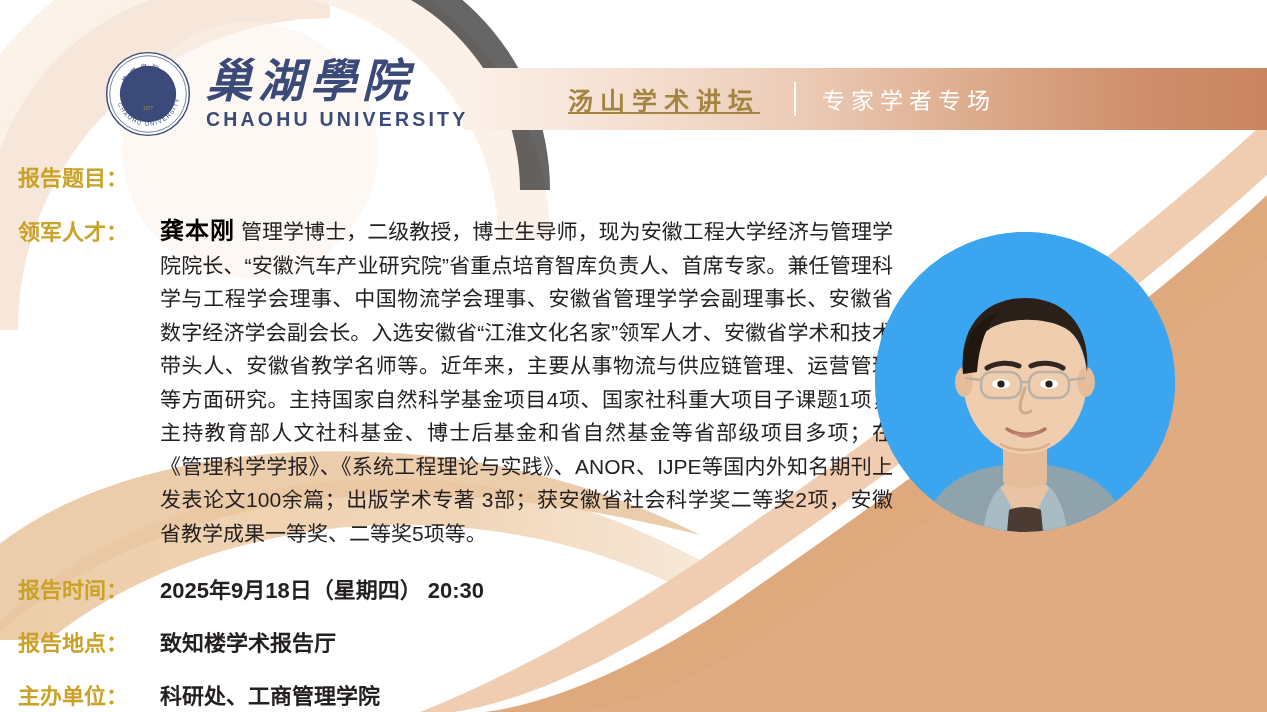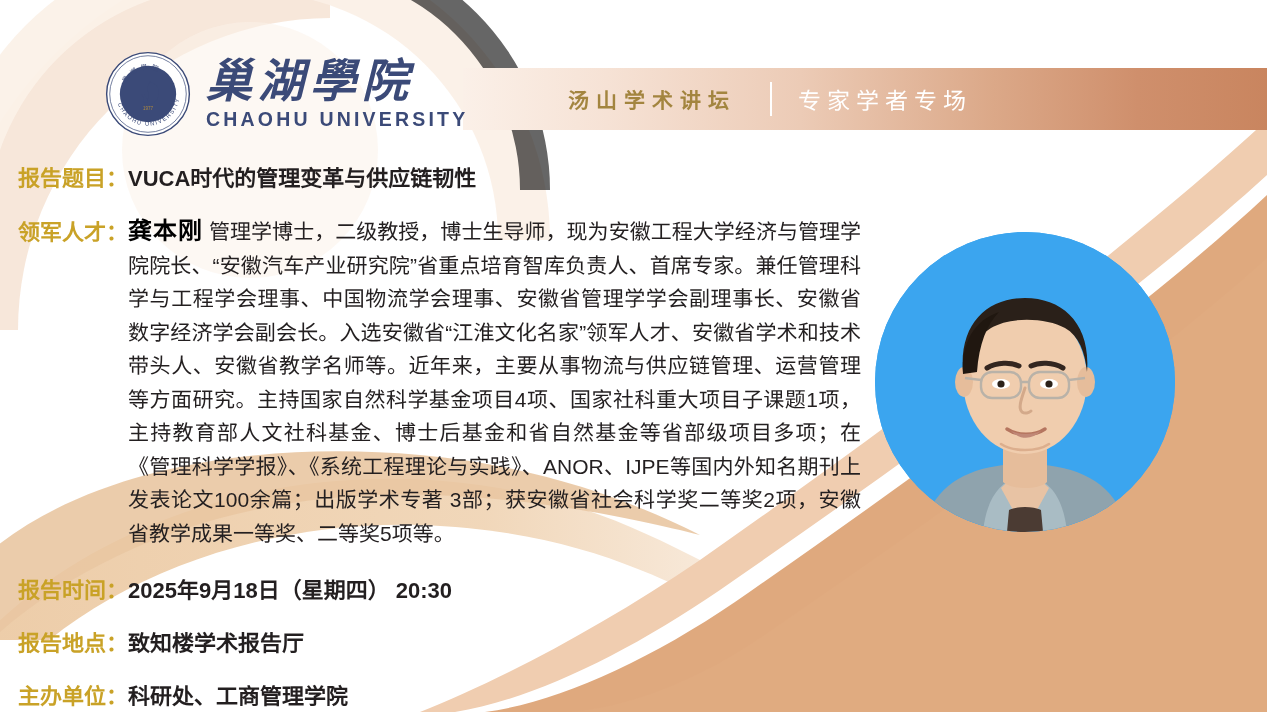--- a/index.html
+++ b/index.html
@@ -51,25 +51,26 @@
         #dba888 66%,
         #cf8f6c 84%,
         #c9855f 100%);
     display: flex;
     align-items: center;
     box-sizing: border-box;
     padding-left: 105px;
   }
 
   .banner-main {
-    font-size: 21px;
+    font-size: 25px;
     font-weight: 700;
     letter-spacing: 7px;
     color: #a3853f;
     white-space: nowrap;
+    text-decoration: underline;
   }
 
   .banner-divider {
     width: 2px;
     height: 34px;
     background: #ffffff;
     margin: 0 26px 0 34px;
     flex: 0 0 auto;
   }
 
@@ -111,20 +112,21 @@
     margin-top: 2px;
   }
 
   
   .content { position: absolute; left: 0; top: 0; width: 1267px; height: 712px; }
 
   .row {
     position: absolute;
     display: flex;
     align-items: flex-start;
+    gap: 32px;
   }
 
   .label {
     color: #c9a227;
     font-size: 22px;
     font-weight: 700;
     white-space: nowrap;
     flex: 0 0 auto;
   }
 
@@ -251,21 +253,20 @@
         <span class="logo-cn">巢湖學院</span>
         <span class="logo-en">CHAOHU UNIVERSITY</span>
       </div>
     </div>
   </div>
 
   <div class="content">
 
     <div class="row" id="row-title">
       <span class="label">报告题目：</span>
-      <span class="value-strong">VUCA时代的管理变革与供应链韧性</span>
     </div>
 
     <div class="row" id="row-bio">
       <span class="label">领军人才：</span>
       <div class="bio-body">
         <span class="bio-name">龚本刚</span><span> 管理学博士，二级教授，博士生导师，现为安徽工程大学经济与管理学院院长、“安徽汽车产业研究院”省重点培育智库负责人、首席专家。兼任管理科学与工程学会理事、中国物流学会理事、安徽省管理学学会副理事长、安徽省数字经济学会副会长。入选安徽省“江淮文化名家”领军人才、安徽省学术和技术带头人、安徽省教学名师等。近年来，主要从事物流与供应链管理、运营管理等方面研究。主持国家自然科学基金项目4项、国家社科重大项目子课题1项，主持教育部人文社科基金、博士后基金和省自然基金等省部级项目多项；在《管理科学学报》、《系统工程理论与实践》、ANOR、IJPE等国内外知名期刊上发表论文100余篇；出版学术专著 3部；获安徽省社会科学奖二等奖2项，安徽省教学成果一等奖、二等奖5项等。</span>
       </div>
     </div>
 
     <div class="row" id="row-time">

